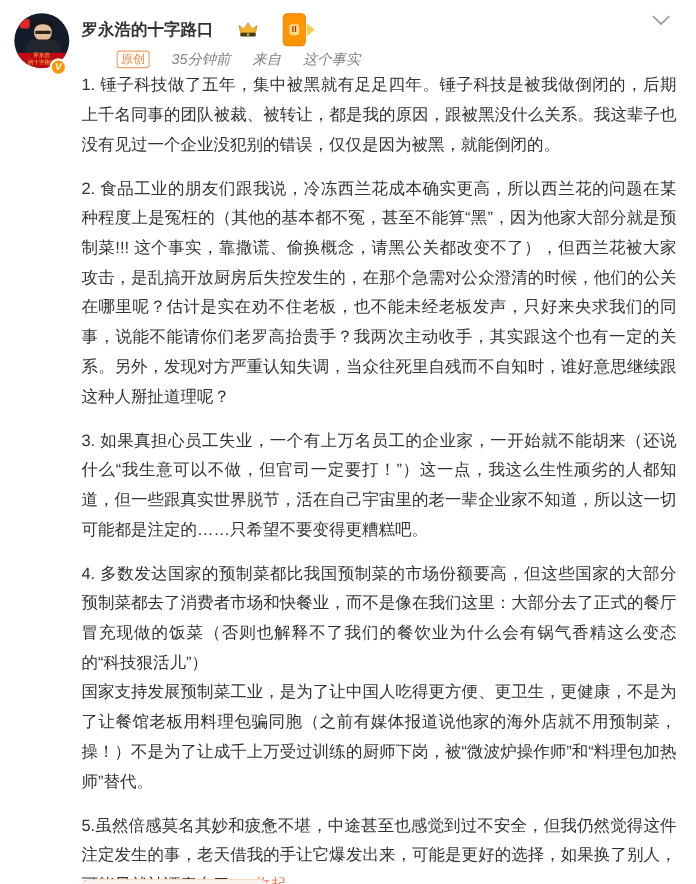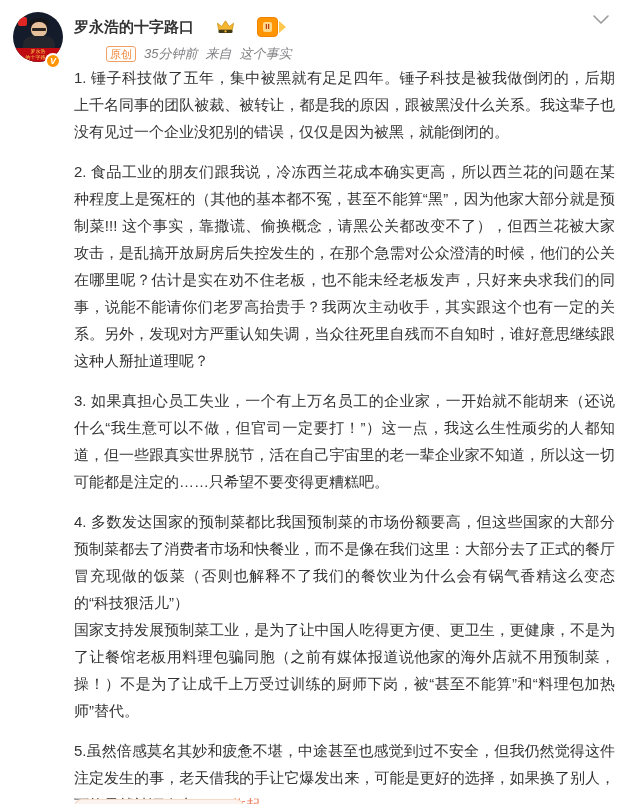--- a/index.html
+++ b/index.html
@@ -28,27 +28,27 @@
     border-radius:50%; background:#ff9502; border:2px solid #fff;
     color:#fff; font-weight:bold; font-style:italic; font-size:9px;
     display:flex; align-items:center; justify-content:center; }
 
   .header-text { position:absolute; left:74px; top:17px; right:40px; }
   .name-row { display:flex; align-items:center; gap:22px; height:20px; }
   .username { font-size:15px; font-weight:bold; color:#333; cursor:pointer; white-space:nowrap; }
   .crown { display:inline-flex; width:19px; height:16px; }
   .vip-badge { display:inline-flex; align-items:center; position:relative; height:15px; }
   .vip-cap { background:#ff9502; border:1px solid #f08300; border-radius:4px;
-    width:21px; height:20px; display:flex; align-items:center; justify-content:center; }
+    width:21px; height:30px; display:flex; align-items:center; justify-content:center; }
   .vip-num { background:#ffd98a; color:#b23413; font-size:8px; font-weight:bold;
     line-height:10px; padding:0 2px; border-radius:2px; }
   .vip-tail { width:0; height:0; border-left:7px solid #ffc94d;
     border-top:6px solid transparent; border-bottom:6px solid transparent; margin-left:1px; }
 
-  .meta-row { display:flex; align-items:center; gap:8px; margin-top:8px; height:17px;padding-left:32px; }
+  .meta-row { display:flex; align-items:center; gap:20px; margin-top:8px; height:17px;padding-left:32px; }
   .orig-tag { color:#f0883f; border:1px solid #f0a064; border-radius:3px;
     font-size:11px; line-height:14px; padding:0 3px; }
   .meta-text { color:#808083; font-size:13px; white-space:nowrap;font-style:italic; }
 
   .collapse-chevron { position:absolute; left:592px; top:12px; width:18px; height:14px;
     cursor:pointer; }
 
   
   .content { padding:8px 18px 0 74px; font-size:15px; line-height:27px; color:#333;
     text-align:justify; }
@@ -109,19 +109,19 @@
         <polyline points="2,2 9,9 16,2" fill="none" stroke="#9a9a9a" stroke-width="1.6" stroke-linecap="round" stroke-linejoin="round"></polyline>
       </svg>
     </div>
   </div>
 
   <div class="content">
     <p>1. 锤子科技做了五年，集中被黑就有足足四年。锤子科技是被我做倒闭的，后期上千名同事的团队被裁、被转让，都是我的原因，跟被黑没什么关系。我这辈子也没有见过一个企业没犯别的错误，仅仅是因为被黑，就能倒闭的。</p>
     <p>2. 食品工业的朋友们跟我说，冷冻西兰花成本确实更高，所以西兰花的问题在某种程度上是冤枉的（其他的基本都不冤，甚至不能算“黑”，因为他家大部分就是预制菜!!! 这个事实，靠撒谎、偷换概念，请黑公关都改变不了），但西兰花被大家攻击，是乱搞开放厨房后失控发生的，在那个急需对公众澄清的时候，他们的公关在哪里呢？估计是实在劝不住老板，也不能未经老板发声，只好来央求我们的同事，说能不能请你们老罗高抬贵手？我两次主动收手，其实跟这个也有一定的关系。另外，发现对方严重认知失调，当众往死里自残而不自知时，谁好意思继续跟这种人掰扯道理呢？</p>
     <p>3. 如果真担心员工失业，一个有上万名员工的企业家，一开始就不能胡来（还说什么“我生意可以不做，但官司一定要打！”）这一点，我这么生性顽劣的人都知道，但一些跟真实世界脱节，活在自己宇宙里的老一辈企业家不知道，所以这一切可能都是注定的……只希望不要变得更糟糕吧。</p>
     <p class="joined">4. 多数发达国家的预制菜都比我国预制菜的市场份额要高，但这些国家的大部分预制菜都去了消费者市场和快餐业，而不是像在我们这里：大部分去了正式的餐厅冒充现做的饭菜（否则也解释不了我们的餐饮业为什么会有锅气香精这么变态的“科技狠活儿”）</p>
-    <p>国家支持发展预制菜工业，是为了让中国人吃得更方便、更卫生，更健康，不是为了让餐馆老板用料理包骗同胞（之前有媒体报道说他家的海外店就不用预制菜，操！）不是为了让成千上万受过训练的厨师下岗，被“甚至不能算”和“料理包加热师”替代。</p>
+    <p>国家支持发展预制菜工业，是为了让中国人吃得更方便、更卫生，更健康，不是为了让餐馆老板用料理包骗同胞（之前有媒体报道说他家的海外店就不用预制菜，操！）不是为了让成千上万受过训练的厨师下岗，被“微波炉操作师”和“料理包加热师”替代。</p>
     <p class="last"><span>5.虽然倍感莫名其妙和疲惫不堪，中途甚至也感觉到过不安全，但我仍然觉得这件注定发生的事，老天借我的手让它爆发出来，可能是更好的选择，如果换了别人，可能早就被谭秦东了。</span><a class="collapse-link" href="#">收起</a></p>
   </div>
 
   <div class="bottom-card"></div>
 
 </div>
 
 </body></html>

